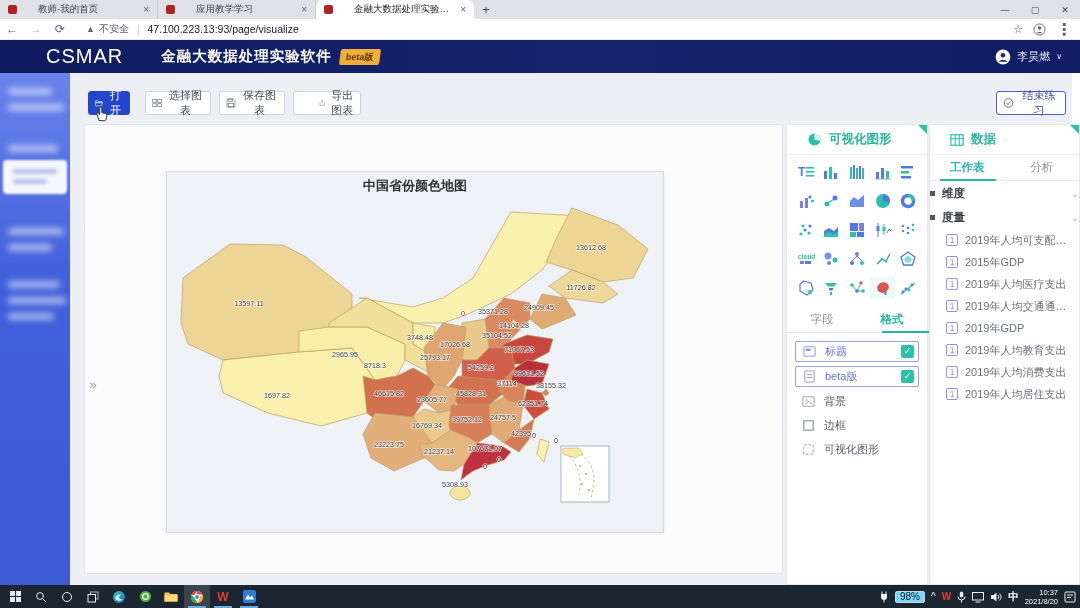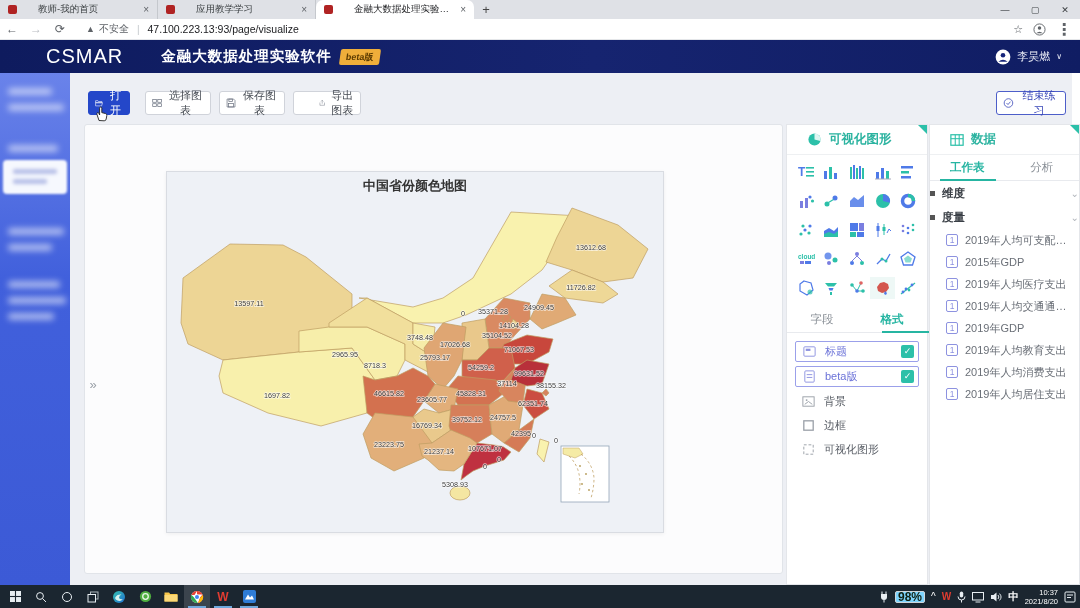--- a/index.html
+++ b/index.html
@@ -67,21 +67,21 @@
   .itemrow{display:flex;align-items:center;gap:7px;height:22px;padding:0 12px 0 16px;font-size:11px;color:#6a6f77;}
   .itemrow .lbl{white-space:nowrap;overflow:hidden;text-overflow:ellipsis;max-width:118px;}
   .numicon{width:12px;height:12px;border:1px solid #8d92e0;color:#8d92e0;border-radius:2px;font-size:8.5px;line-height:11px;text-align:center;flex:0 0 auto;}
 
   
   .taskbar{position:absolute;left:0;top:585px;width:1080px;height:23px;background:#1b2630;display:flex;align-items:center;}
   .tbi{width:26px;height:23px;display:flex;align-items:center;justify-content:center;position:relative;}
   .tbi.open::after{content:"";position:absolute;bottom:0;left:4px;right:4px;height:2px;background:#6fa8dc;}
   .tbi.focus{background:rgba(255,255,255,.14);}
   .tray{position:absolute;right:4px;top:0;height:23px;display:flex;align-items:center;gap:6px;color:#fff;}
-  .battery{width:30px;height:12px;background:#7dd3fc;border:1px solid #cfd6da;border-radius:2px;font-size:12px;font-weight:bold;color:#0f1f10;text-align:center;line-height:10px;}
+  .battery{width:30px;height:12px;background:#7dd3fc;border:1px solid #cfd6da;border-radius:2px;font-size:10px;font-weight:normal;color:#0f1f10;text-align:center;line-height:10px;}
   .clock{font-size:7.5px;line-height:9px;text-align:right;color:#fff;}
 </style>
 </head>
 <body>
 
 <div class="stage">
 
   <div class="tabstrip">
     <div style="display:flex;">
         <div class="tab">

